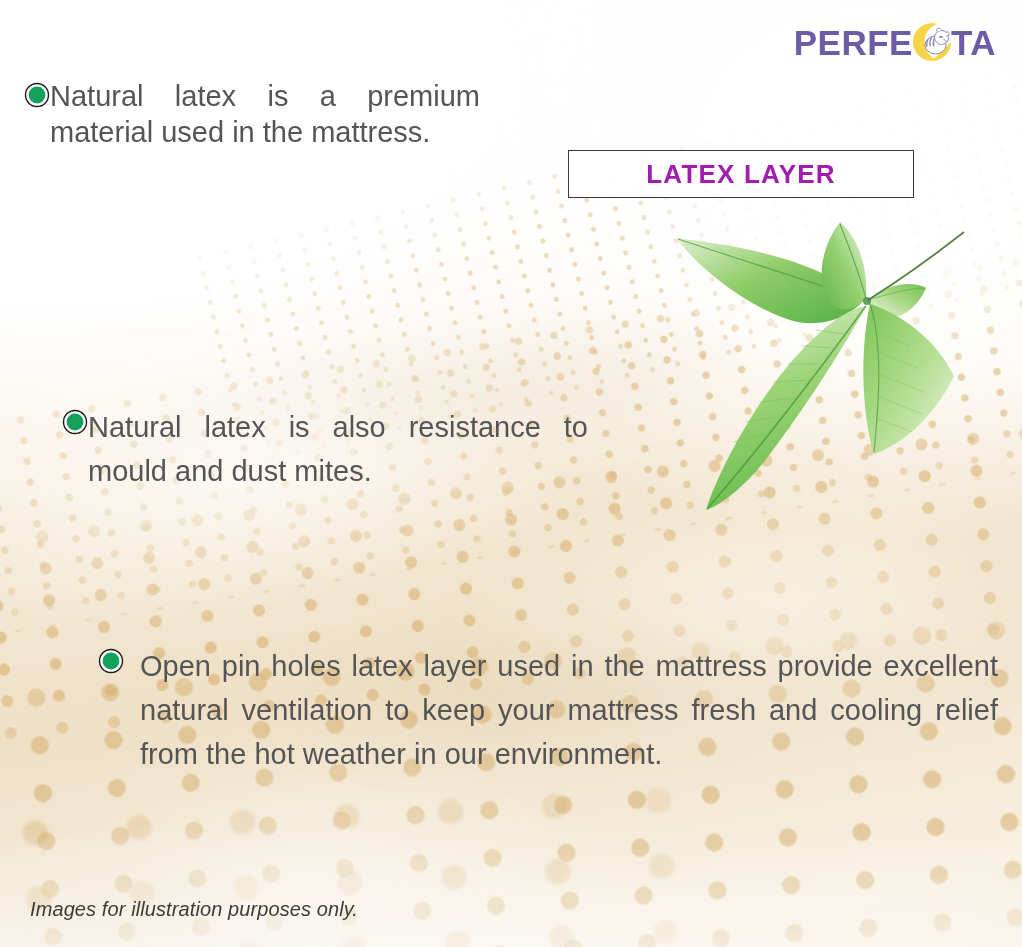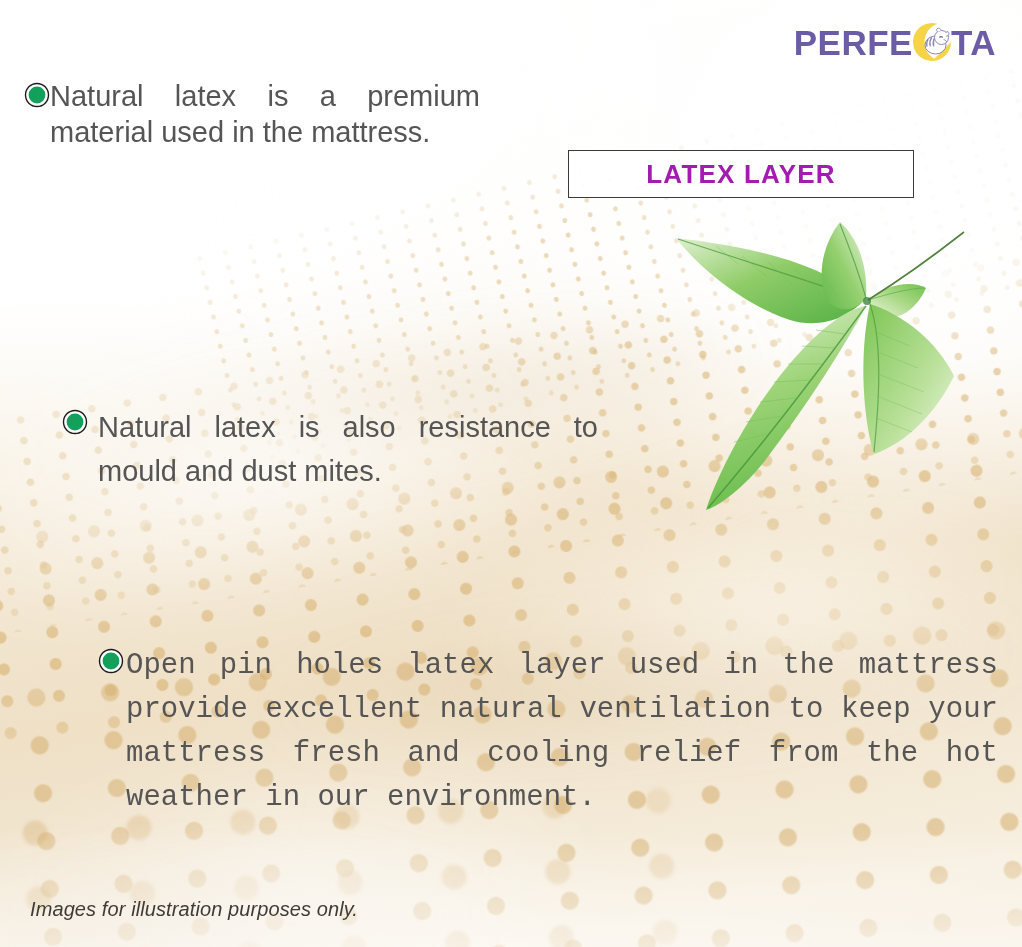--- a/index.html
+++ b/index.html
@@ -250,24 +250,24 @@
     color: #555555;
     text-align: justify;
     text-align-last: left;
     -moz-text-align-last: left;
   }
 
   #bullet1 { left: 24px; top: 78px; width: 470px; }
   #bullet1 .btext { font-size: 29px; line-height: 36px; width: 430px; }
 
   #bullet2 { left: 62px; top: 405px; width: 545px; }
-  #bullet2 .btext { font-size: 29px; line-height: 44px; width: 500px; margin-left: 10px; }
+  #bullet2 .btext { font-size: 29px; line-height: 44px; width: 500px; }
 
   #bullet3 { left: 98px; top: 644px; width: 900px; }
-  #bullet3 .btext { font-size: 29px; line-height: 44px; width: 890px; margin-left: 2px; font-family: Liberation Mono, monospace; }
+  #bullet3 .btext { font-size: 29px; line-height: 44px; width: 890px; margin-left: 16px; }
 
   
   .badge {
     position: absolute;
     left: 828px;
     top: 762px;
     width: 165px;
     height: 165px;
   }
   .badge svg { display: block; }

